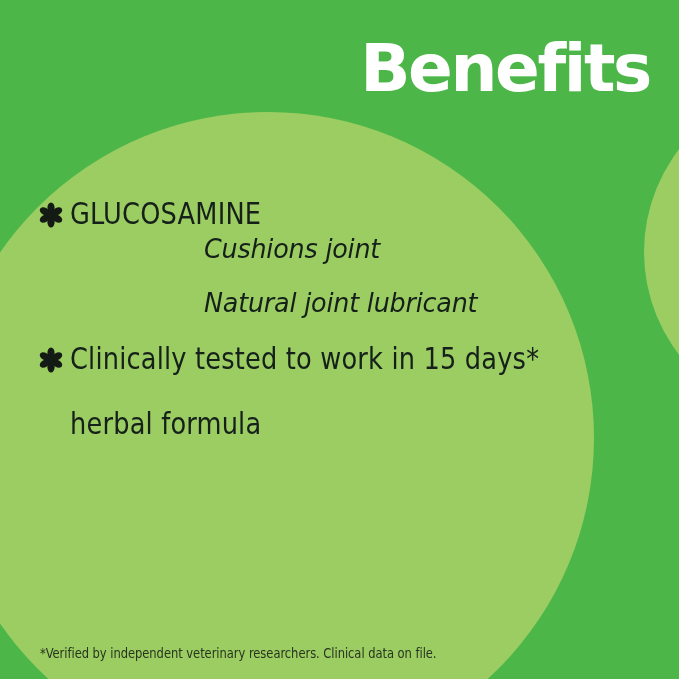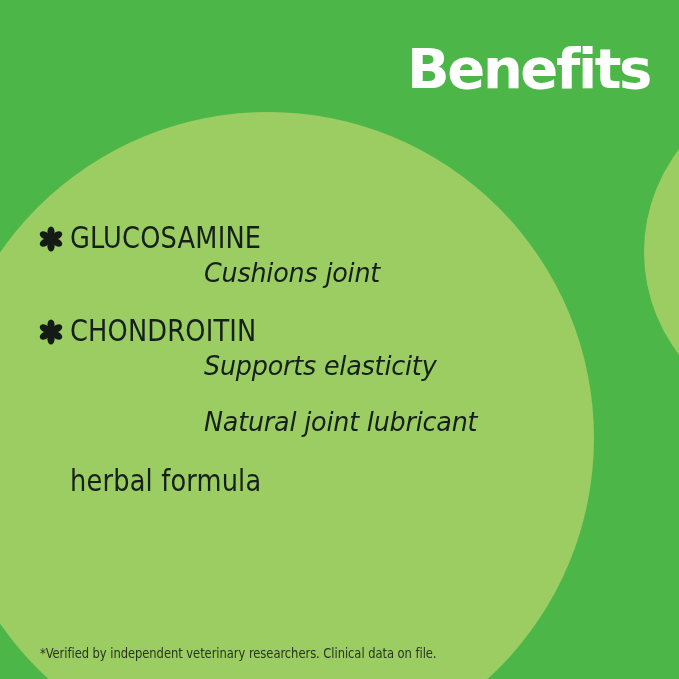--- a/index.html
+++ b/index.html
@@ -36,37 +36,36 @@
   
   #title {
     position: absolute;
     left: 0;
     top: 26px;
     width: 650px;
     text-align: right;
     color: #ffffff;
     font-family: "DejaVu Sans", sans-serif;
     font-weight: bold;
-    font-size: 56px;
+    font-size: 66px;
     line-height: 86px;
     letter-spacing: -2.4px;
     white-space: nowrap;
   }
 
   
   #benefit-list {
     position: absolute;
     left: 38px;
     top: 196px;
     width: 600px;
   }
   .benefit-row {
     position: relative;
     margin-bottom: 22px;
-    margin-top: 24px;
   }
   .benefit-main {
     display: flex;
     align-items: flex-start;
   }
   .bullet-icon {
     flex: 0 0 auto;
     width: 26px;
     height: 34px;
     margin-right: 6px;
@@ -158,44 +157,43 @@
                   <circle cx="0" cy="0" r="3.4"></circle>
                 </g>
               </g>
             </svg>
           </span>
           <span class="benefit-title">GLUCOSAMINE</span>
         </div>
         <div class="benefit-sub">Cushions joint</div>
       </div>
 
+
       <div class="benefit-row">
+        <div class="benefit-sub">Natural joint lubricant</div>
+      </div>
+
+      <div class="benefit-row row-gap-lg">
         <div class="benefit-main">
           <span class="bullet-icon">
             <svg width="26" height="34" viewBox="0 0 26 34">
               <g fill="currentColor" transform="translate(13,19)">
                 <ellipse cx="0" cy="-7.2" rx="3.6" ry="5.4"></ellipse>
                 <ellipse cx="6.24" cy="-3.6" rx="3.6" ry="5.4" transform="rotate(60 6.24 -3.6)"></ellipse>
                 <ellipse cx="6.24" cy="3.6" rx="3.6" ry="5.4" transform="rotate(120 6.24 3.6)"></ellipse>
                 <ellipse cx="0" cy="7.2" rx="3.6" ry="5.4"></ellipse>
                 <ellipse cx="-6.24" cy="3.6" rx="3.6" ry="5.4" transform="rotate(60 -6.24 3.6)"></ellipse>
                 <ellipse cx="-6.24" cy="-3.6" rx="3.6" ry="5.4" transform="rotate(120 -6.24 -3.6)"></ellipse>
                 <circle cx="0" cy="0" r="3.4"></circle>
               </g>
             </svg>
           </span>
-          <span class="benefit-title">CHONDROITIN</span>
+          <span class="benefit-title">Clinically tested to work in 15 days*</span>
         </div>
-        <div class="benefit-sub">Supports elasticity</div>
-      </div>
-
-      <div class="benefit-row">
-        <div class="benefit-sub">Natural joint lubricant</div>
-      </div>
-
+      </div>
 
       <div class="benefit-row">
         <div class="benefit-cont">herbal formula</div>
       </div>
 
     </div>
 
     <div id="footnote">*Verified by independent veterinary researchers. Clinical data on file.</div>
 
   </div>

